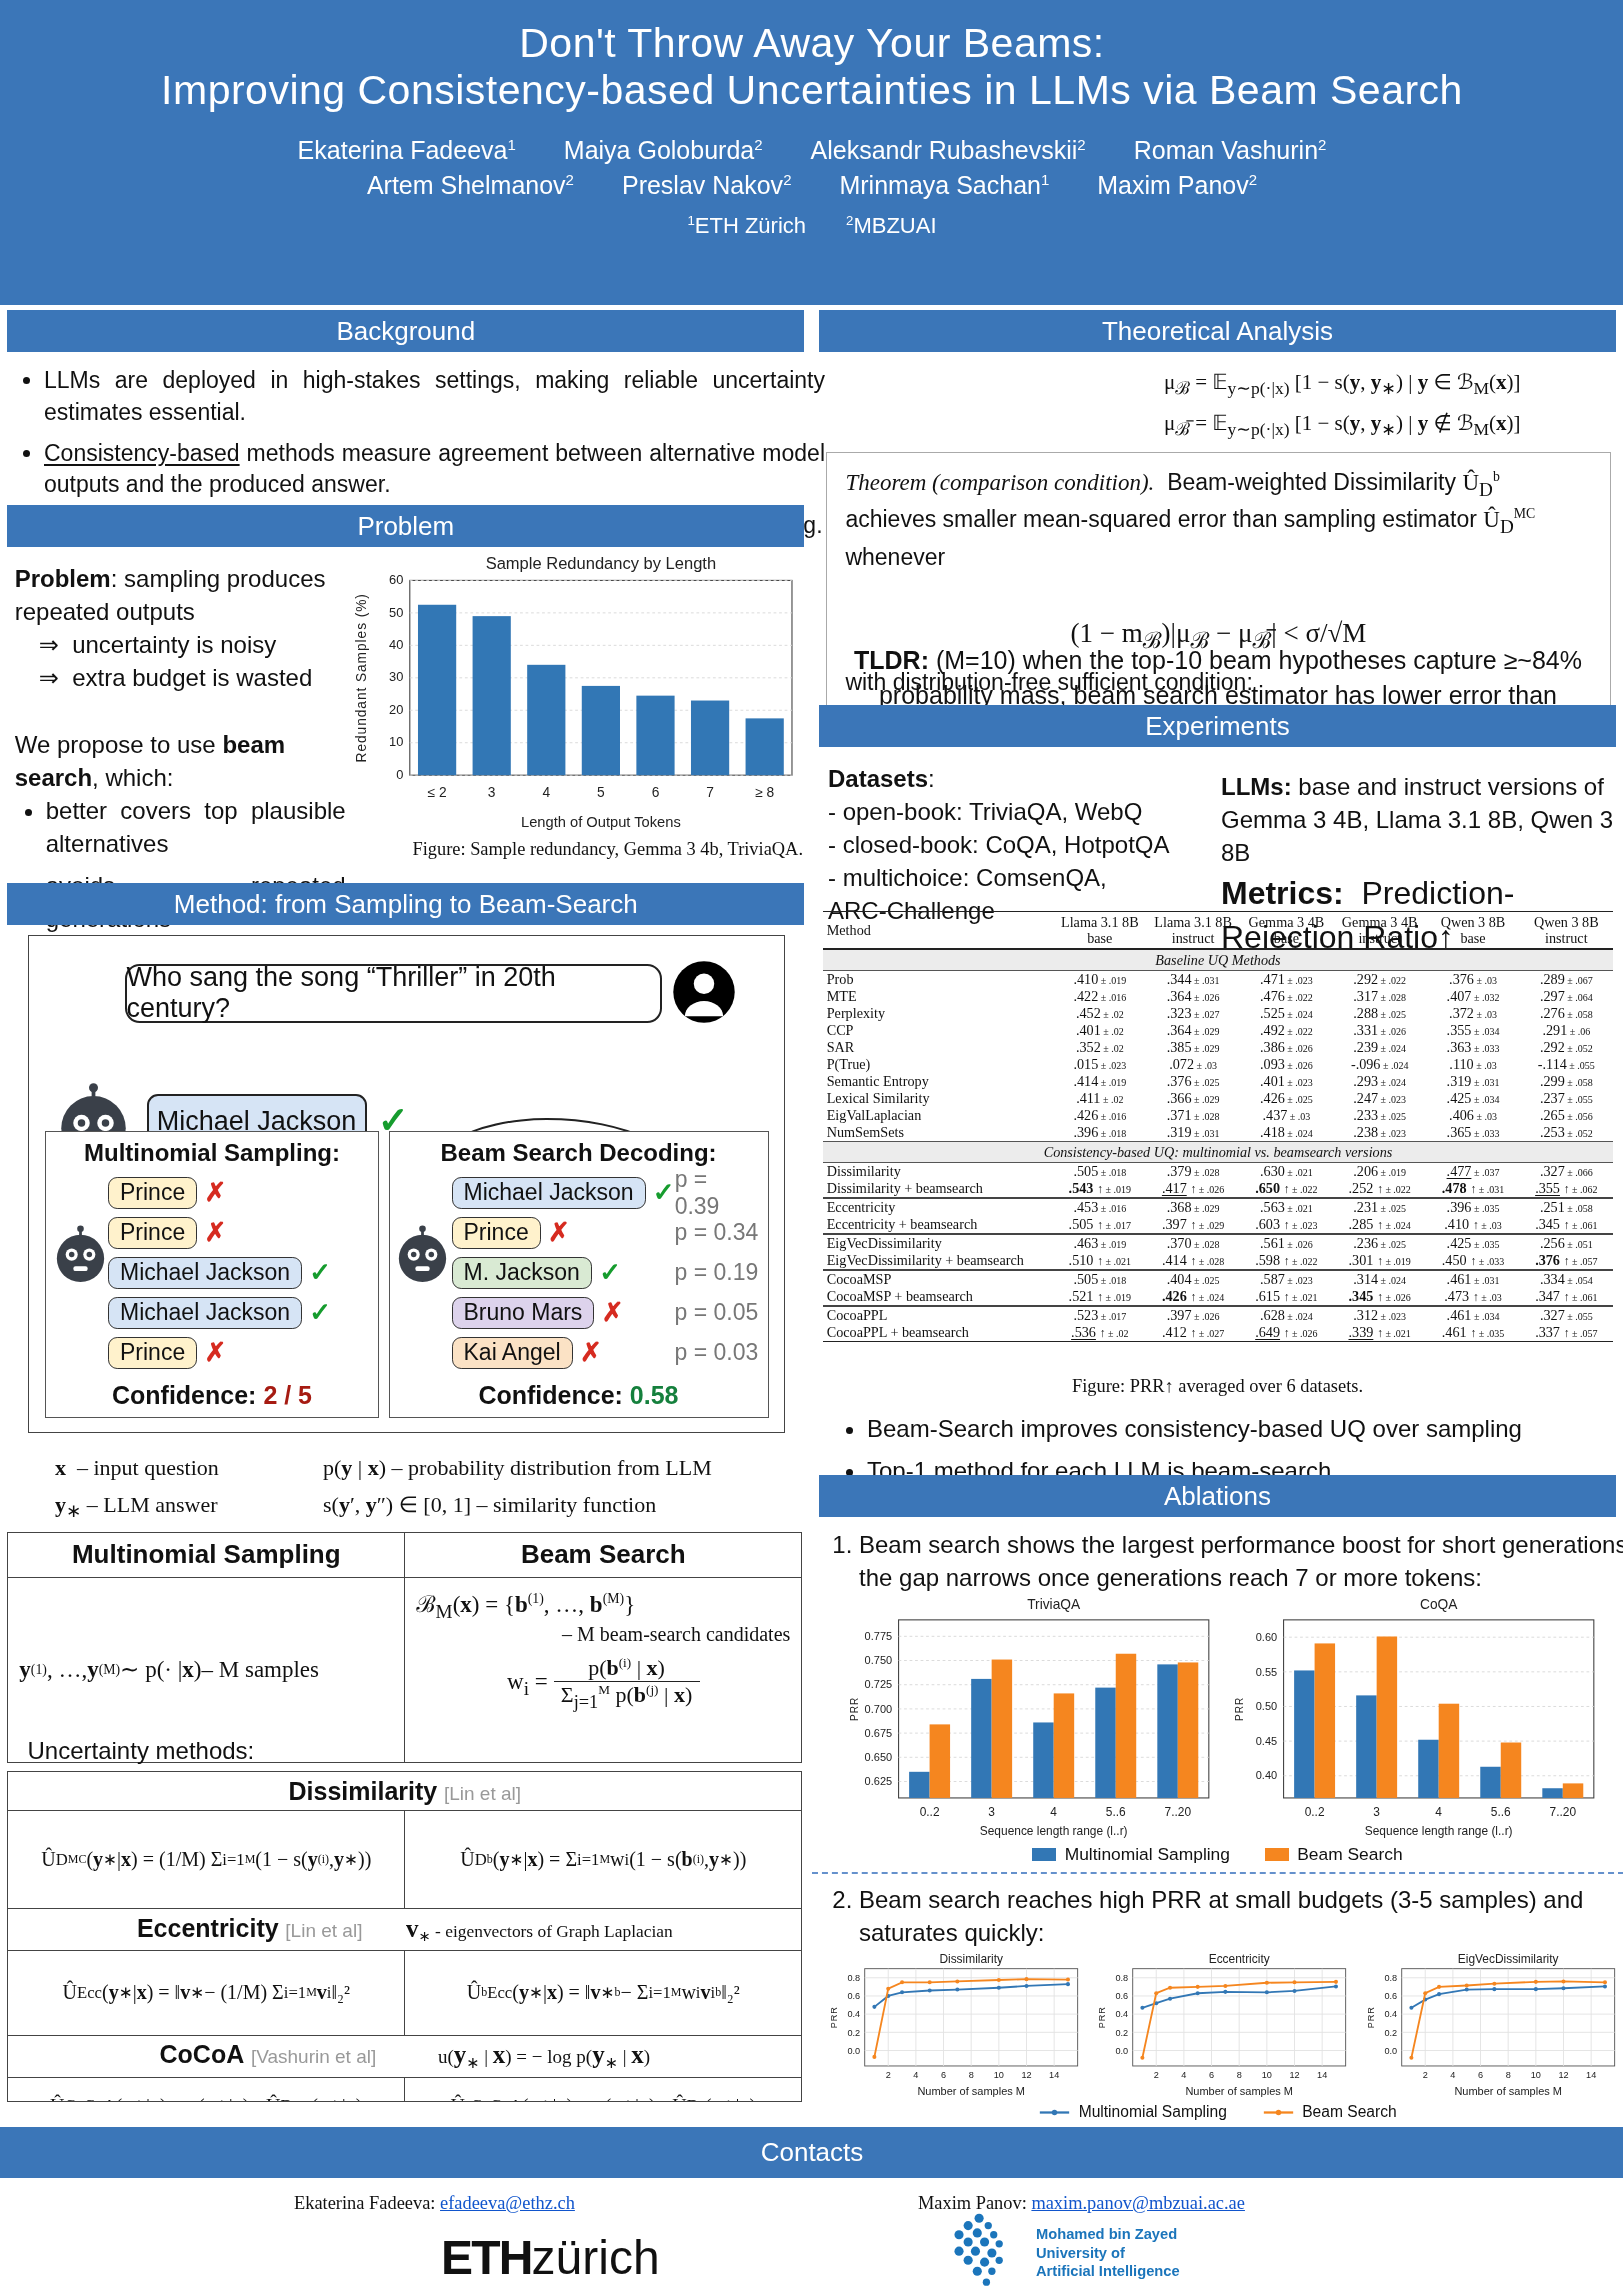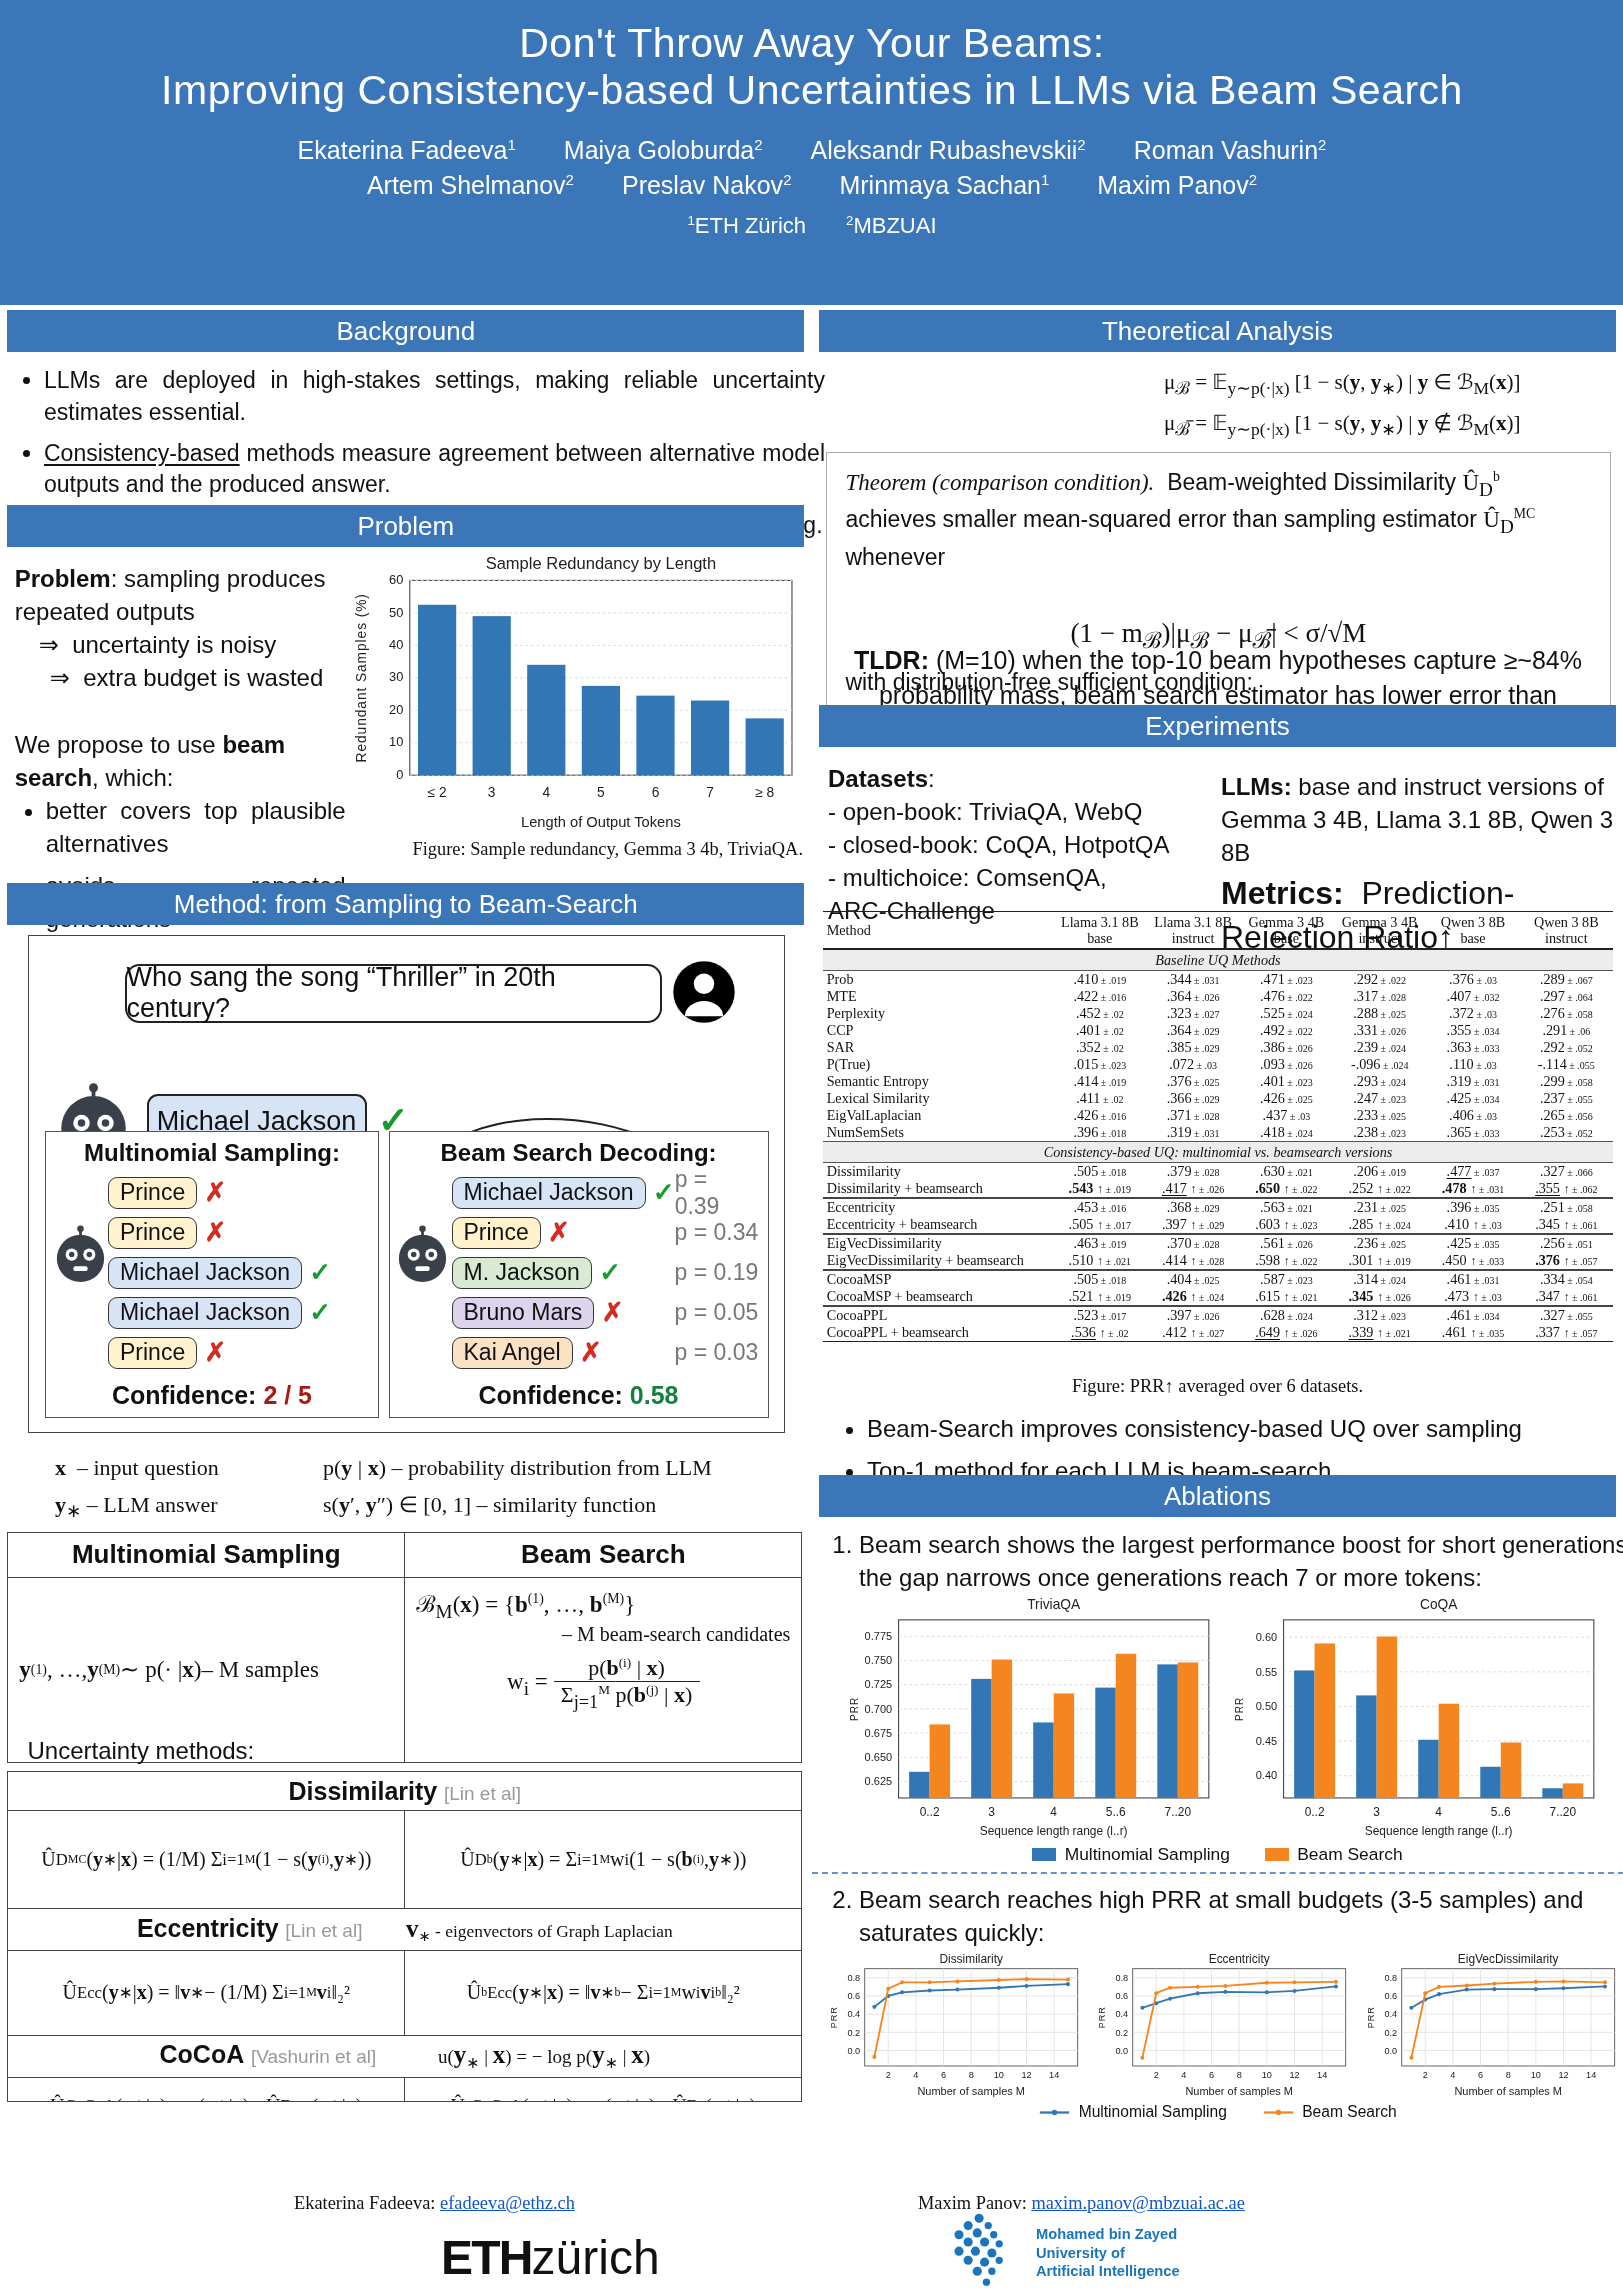--- a/index.html
+++ b/index.html
@@ -106,21 +106,21 @@
   </div>
   <ul class="blt body-text abs" style="left:13px;top:365px;width:781px;">
       <li>LLMs are deployed in high-stakes settings, making reliable uncertainty estimates essential.</li>
       <li><u>Consistency-based</u> methods measure agreement between alternative model outputs and the produced answer.</li>
       <li>For alternative model outputs, most prior methods use <u>multinomial sampling</u>.</li>
     </ul>
 
   <div class="sec-hdr" style="left:7.3px;top:505px;width:797px;">
     <span>Problem</span>
   </div>
-  <div class="abs body-text" style="left:14.7px;top:562px;width:331px;font-size:24px;"><b>Problem</b>: sampling produces repeated outputs<br><span style="margin-left:24px">⇒&nbsp;&nbsp;uncertainty is noisy</span><br><span style="margin-left:35px">⇒&nbsp;&nbsp;extra budget is wasted</span><br><br>We propose to use <b>beam search</b>, which:<ul class="blt">
+  <div class="abs body-text" style="left:14.7px;top:562px;width:331px;font-size:24px;"><b>Problem</b>: sampling produces repeated outputs<br><span style="margin-left:24px">⇒&nbsp;&nbsp;uncertainty is noisy</span><br><span style="margin-left:24px">⇒&nbsp;&nbsp;extra budget is wasted</span><br><br>We propose to use <b>beam search</b>, which:<ul class="blt">
         <li>better covers top plausible alternatives</li>
         <li>avoids repeated generations</li>
       </ul></div>
   <svg class="abs" style="left:351px;top:549px;" width="452" height="287" viewBox="0 0 492 312">
       <text x="272" y="22" font-size="18" text-anchor="middle" fill="#222" font-family="Liberation Sans, sans-serif">Sample Redundancy by Length</text>
       <rect x="64" y="34" width="416" height="212" fill="#fff" stroke="#444" stroke-width="1.2"></rect>
       <line x1="64" y1="246" x2="480" y2="246" stroke="#d8d8d8" stroke-dasharray="3 3"></line>
       <text x="57" y="250" font-size="14" text-anchor="end" fill="#222" font-family="Liberation Sans, sans-serif">0</text>
       <line x1="64" y1="210.66666666666669" x2="480" y2="210.66666666666669" stroke="#d8d8d8" stroke-dasharray="3 3"></line>
       <text x="57" y="214.66666666666669" font-size="14" text-anchor="end" fill="#222" font-family="Liberation Sans, sans-serif">10</text>
@@ -787,20 +787,23 @@
       <span class="item"><svg width="33" height="11" style="margin-right:7.3px" viewBox="0 0 36 12">
           <line x1="2" y1="6" x2="34" y2="6" stroke="#3277b5" stroke-width="2.5"></line>
           <circle cx="18" cy="6" r="3" fill="#3277b5"></circle>
         </svg>Multinomial Sampling</span>
       <span class="item"><svg width="33" height="11" style="margin-right:7.3px" viewBox="0 0 36 12">
           <line x1="2" y1="6" x2="34" y2="6" stroke="#f5861f" stroke-width="2.5"></line>
           <circle cx="18" cy="6" r="3" fill="#f5861f"></circle>
         </svg>Beam Search</span>
     </div>
 
+  <div class="sec-hdr" style="left:0px;top:2127px;width:1624px;height:51px;">
+    <span>Contacts</span>
+  </div>
   <div class="abs contact-line" style="left:294px;top:2193px;">
     <span>Ekaterina Fadeeva: </span><a href="#">efadeeva@ethz.ch</a>
   </div>
   <div class="abs contact-line" style="left:918px;top:2193px;">
     <span>Maxim Panov: </span><a href="#">maxim.panov@mbzuai.ac.ae</a>
   </div>
   <div class="abs ethlogo" style="left:441px;top:2230px;">
     <span>ETH</span><span class="lt">zürich</span>
   </div>
   <div class="abs" style="left:946px;top:2211px;display:flex;align-items:center;gap:11px;">

